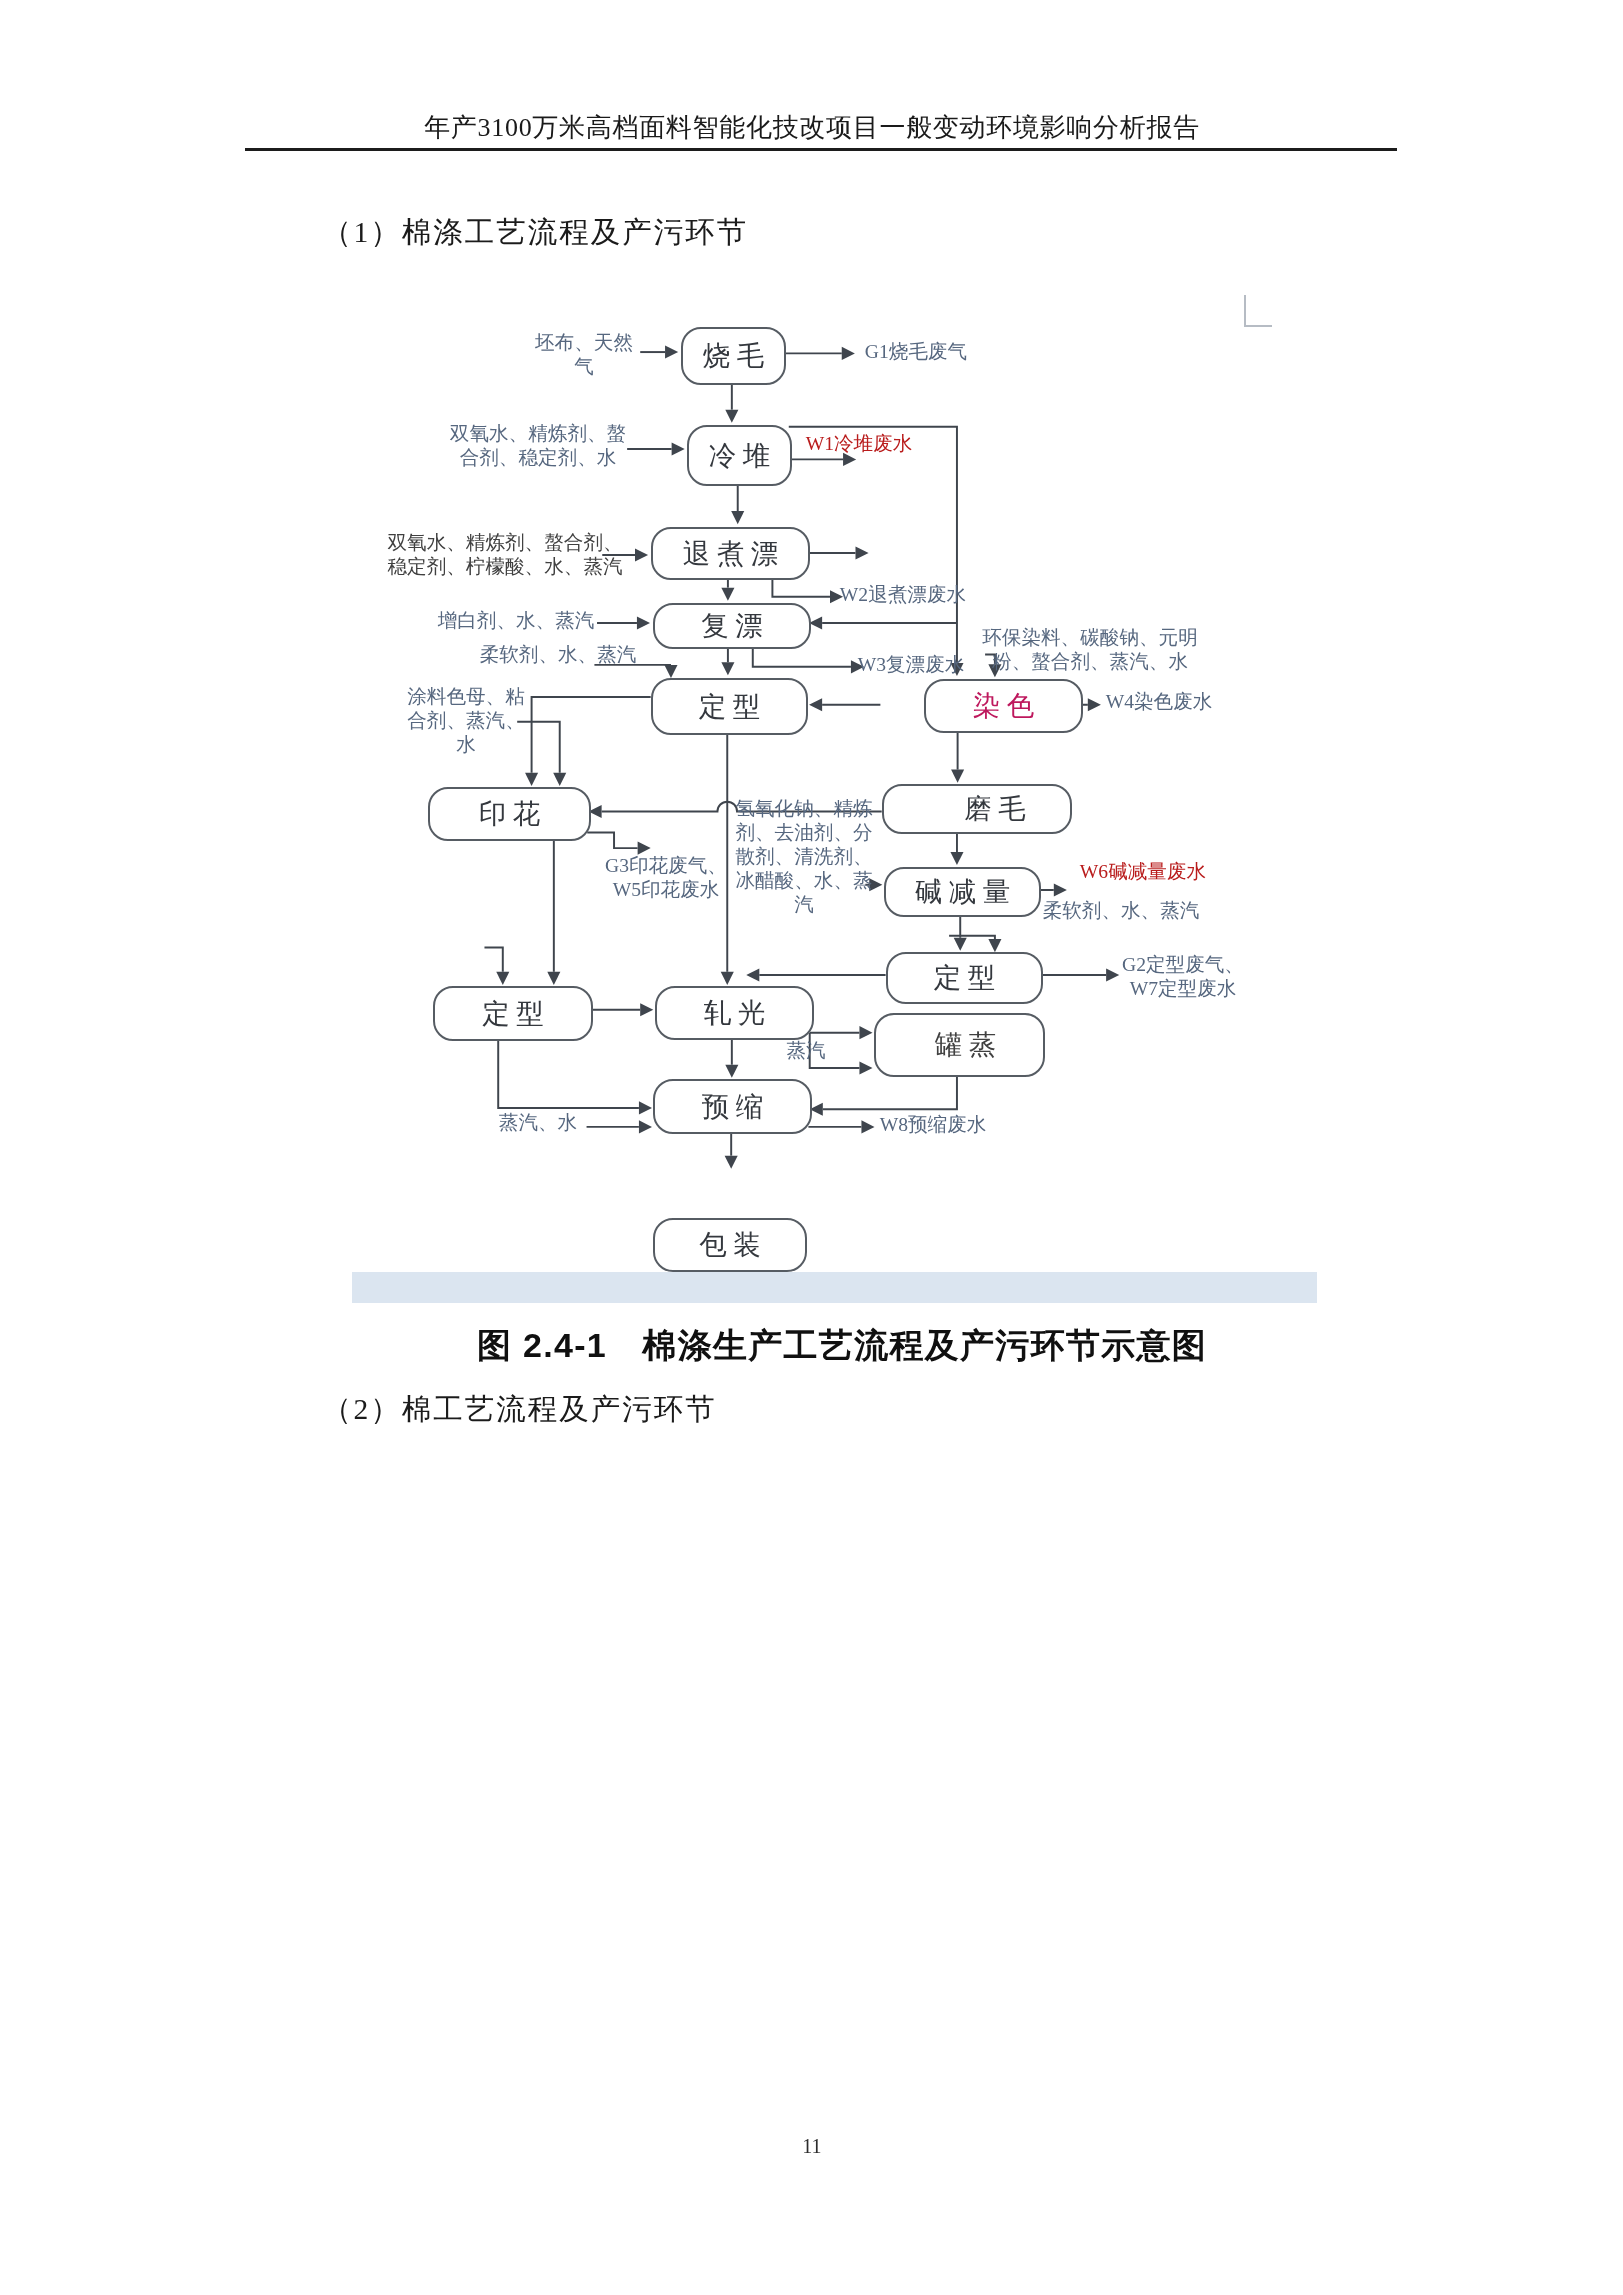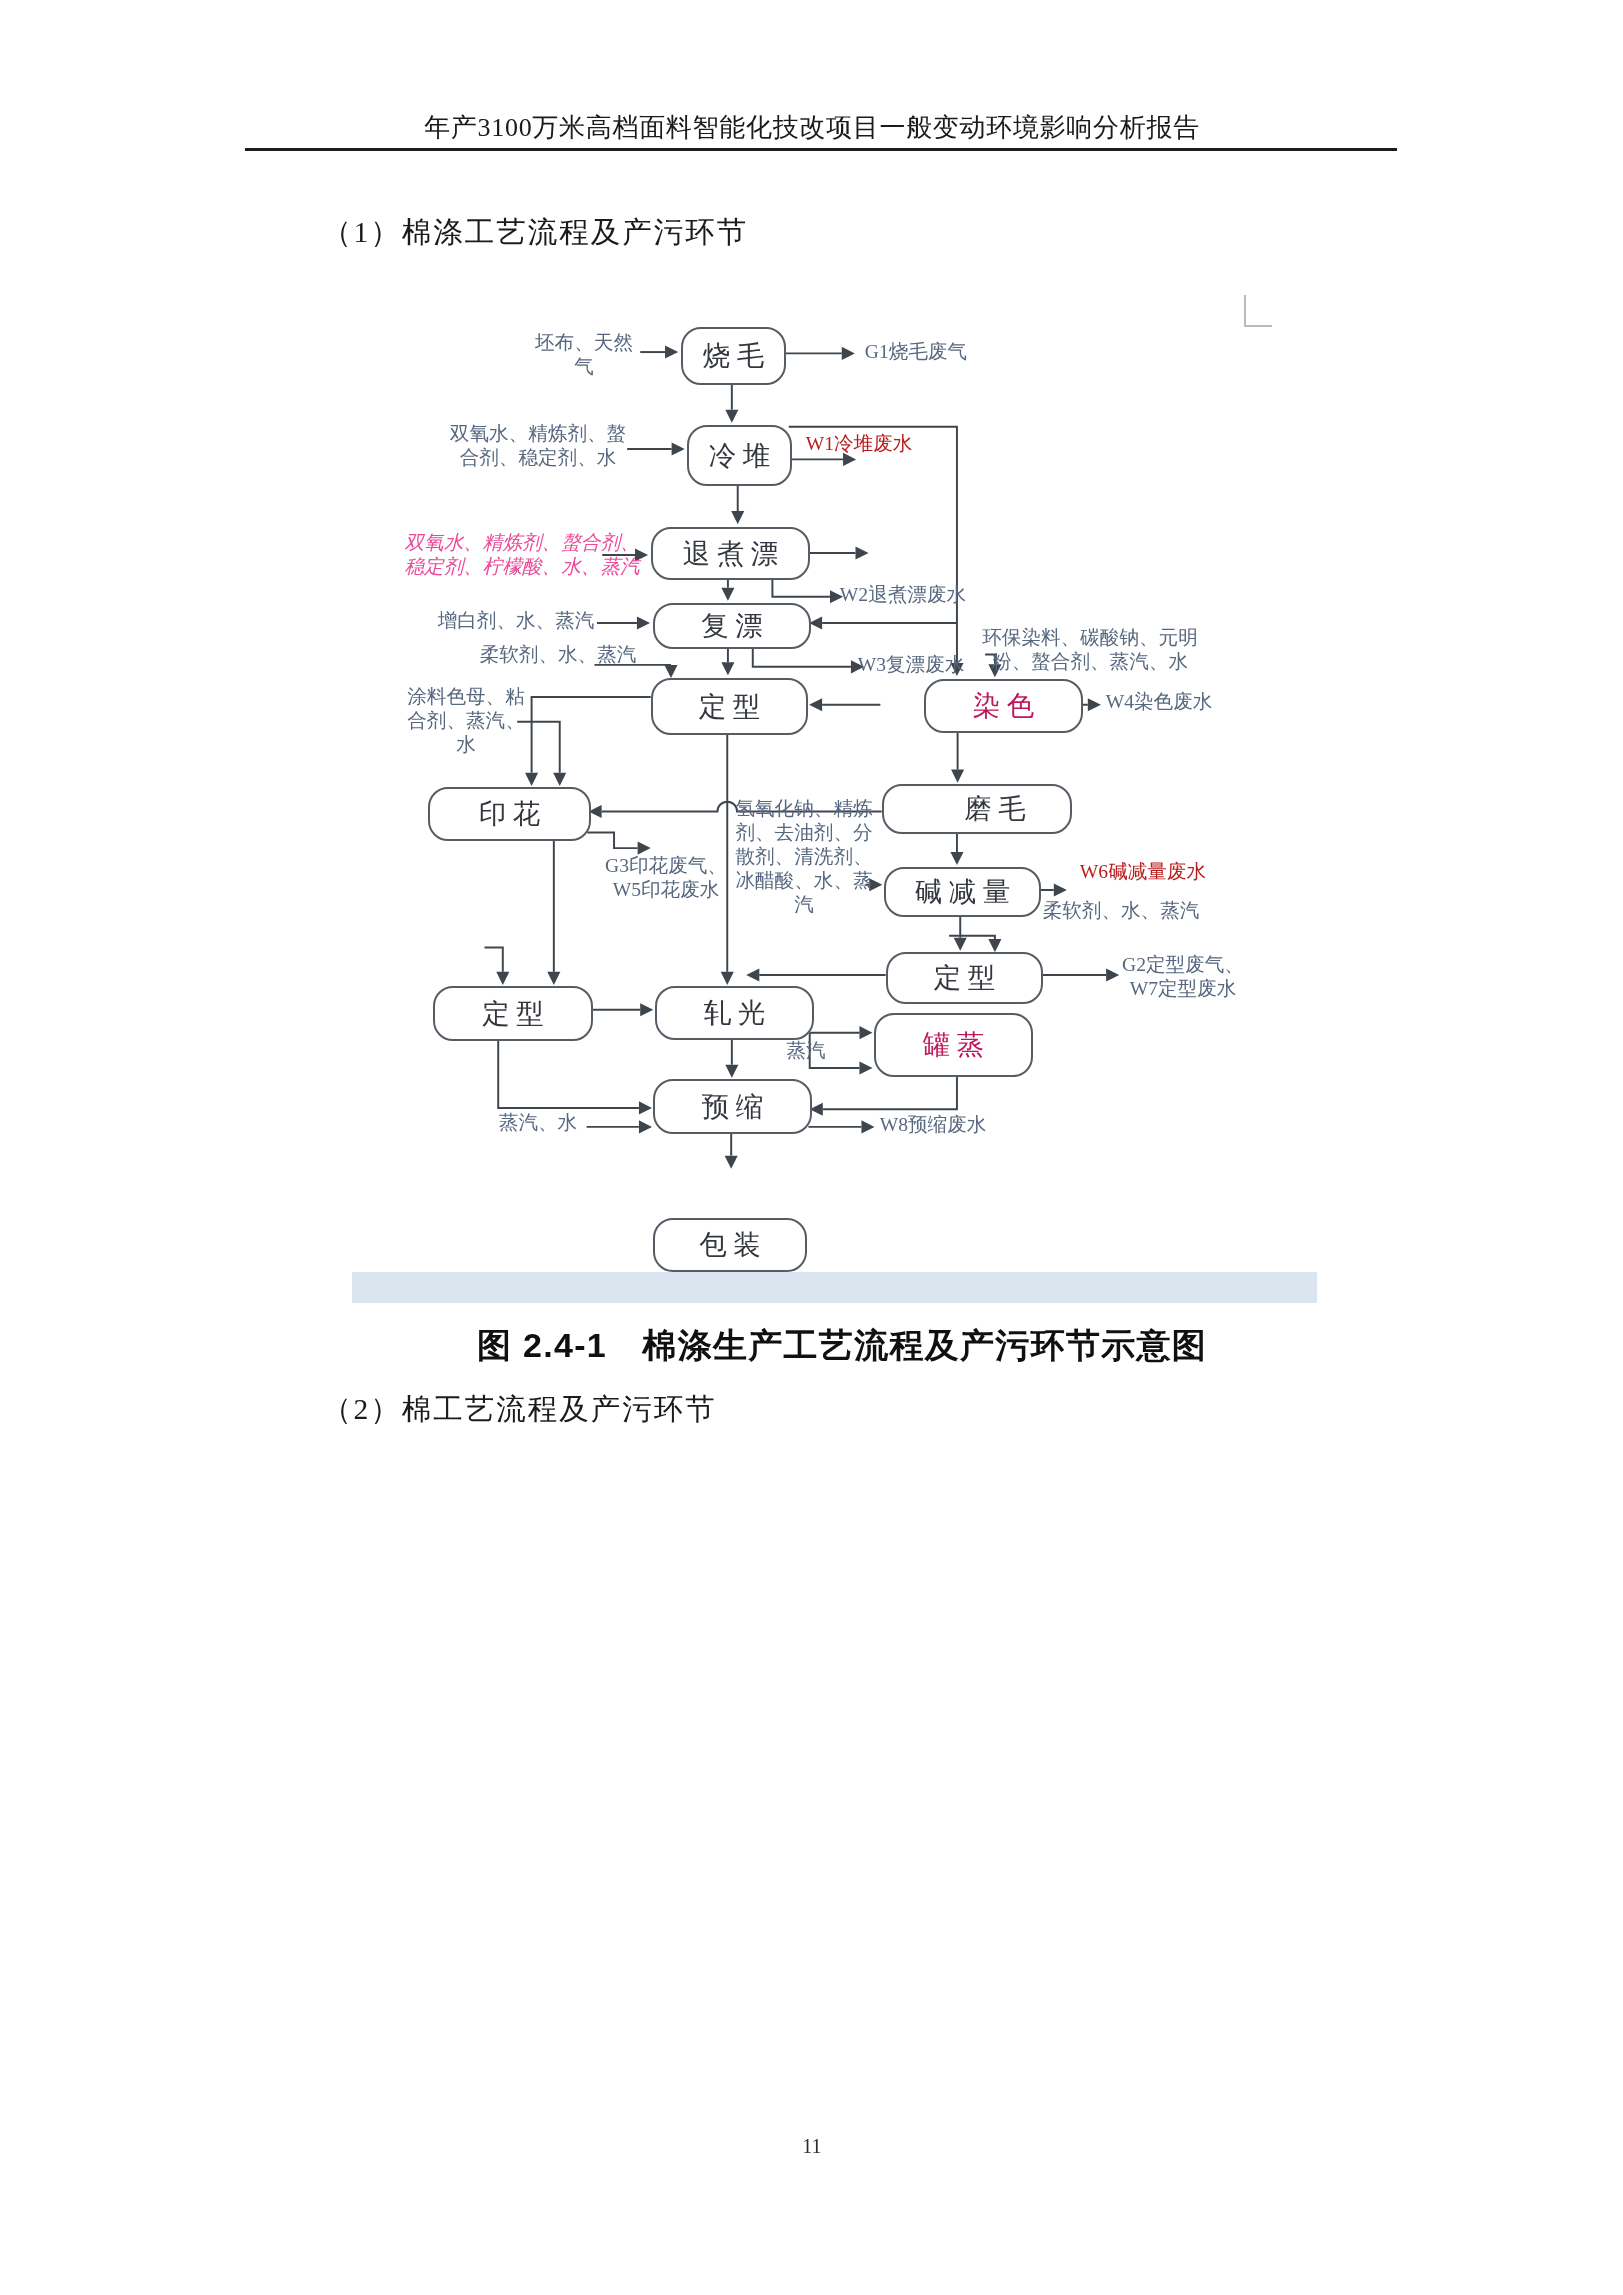--- a/index.html
+++ b/index.html
@@ -132,38 +132,38 @@
     <div class="flow-node" style="left: 651px; top: 527px; width: 155px; height: 49px; border: 2px solid rgb(86, 92, 99); color: rgb(52, 56, 62);">退煮漂</div>
     <div class="flow-node" style="left: 653px; top: 603px; width: 154px; height: 42px; border: 2px solid rgb(86, 92, 99); color: rgb(52, 56, 62);">复漂</div>
     <div class="flow-node" style="left: 651px; top: 678px; width: 153px; height: 53px; border: 2px solid rgb(86, 92, 99); color: rgb(52, 56, 62);">定型</div>
     <div class="flow-node" style="left: 924px; top: 679px; width: 155px; height: 50px; border: 2px solid rgb(86, 92, 99); color: #be185d; text-align: center;">染色</div>
     <div class="flow-node" style="left: 428px; top: 787px; width: 159px; height: 50px; border: 2px solid rgb(86, 92, 99); color: rgb(52, 56, 62);">印花</div>
     <div class="flow-node" style="left: 882px; top: 784px; width: 150px; height: 46px; border: 2px solid rgb(86, 92, 99); color: rgb(52, 56, 62); padding-left: 36px;">磨毛</div>
     <div class="flow-node" style="left: 884px; top: 867px; width: 153px; height: 46px; border: 2px solid rgb(86, 92, 99); color: rgb(52, 56, 62);">碱减量</div>
     <div class="flow-node" style="left: 886px; top: 952px; width: 153px; height: 48px; border: 2px solid rgb(86, 92, 99); color: rgb(52, 56, 62);">定型</div>
     <div class="flow-node" style="left: 433px; top: 986px; width: 156px; height: 51px; border: 2px solid rgb(86, 92, 99); color: rgb(52, 56, 62);">定型</div>
     <div class="flow-node" style="left: 655px; top: 986px; width: 155px; height: 50px; border: 2px solid rgb(86, 92, 99); color: rgb(52, 56, 62);">轧光</div>
-    <div class="flow-node" style="left: 874px; top: 1013px; width: 155px; height: 60px; border: 2px solid rgb(86, 92, 99); color: #be185d;">罐蒸</div>
+    <div class="flow-node" style="left: 874px; top: 1013px; width: 155px; height: 60px; border: 2px solid rgb(86, 92, 99); color: #404040; padding-left: 12px;">罐蒸</div>
     <div class="flow-node" style="left: 653px; top: 1079px; width: 155px; height: 51px; border: 2px solid rgb(86, 92, 99); color: rgb(52, 56, 62);">预缩</div>
     <div class="flow-node" style="left: 653px; top: 1170px; width: 150px; height: 50px; border: 2px solid rgb(86, 92, 99); color: rgb(52, 56, 62); margin-top: 48px;">包装</div>
     <div class="flow-label" style="left: 584px; top: 331px; color: rgb(86, 103, 127);">
       <div>坯布、天然</div>
       <div>气</div>
     </div>
     <div class="flow-label" style="left: 916px; top: 340px; color: rgb(86, 103, 127);">
       <div>G1烧毛废气</div>
     </div>
     <div class="flow-label" style="left: 538px; top: 422px; color: rgb(86, 103, 127);">
       <div>双氧水、精炼剂、螯</div>
       <div>合剂、稳定剂、水</div>
     </div>
     <div class="flow-label" style="left: 859px; top: 432px; color: #b91c1c;">
       <div>W1冷堆废水</div>
     </div>
-    <div class="flow-label" style="left: 522px; top: 531px; color: #ec4899; font-style: italic;">
+    <div class="flow-label" style="left: 505px; top: 531px; color: #404040;">
       <div>双氧水、精炼剂、螯合剂、</div>
       <div>稳定剂、柠檬酸、水、蒸汽</div>
     </div>
     <div class="flow-label" style="left: 903px; top: 583px; color: rgb(86, 103, 127);">
       <div>W2退煮漂废水</div>
     </div>
     <div class="flow-label" style="left: 516px; top: 609px; color: rgb(86, 103, 127);">
       <div>增白剂、水、蒸汽</div>
     </div>
     <div class="flow-label" style="left: 911px; top: 653px; color: rgb(86, 103, 127);">

